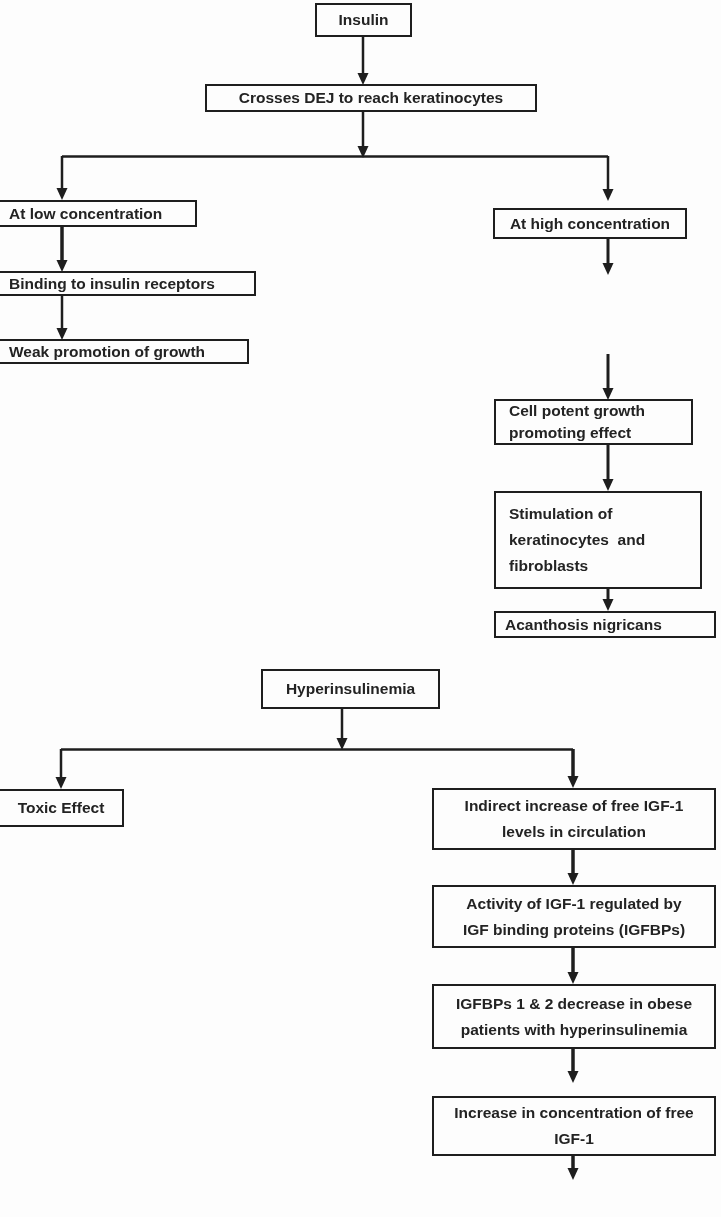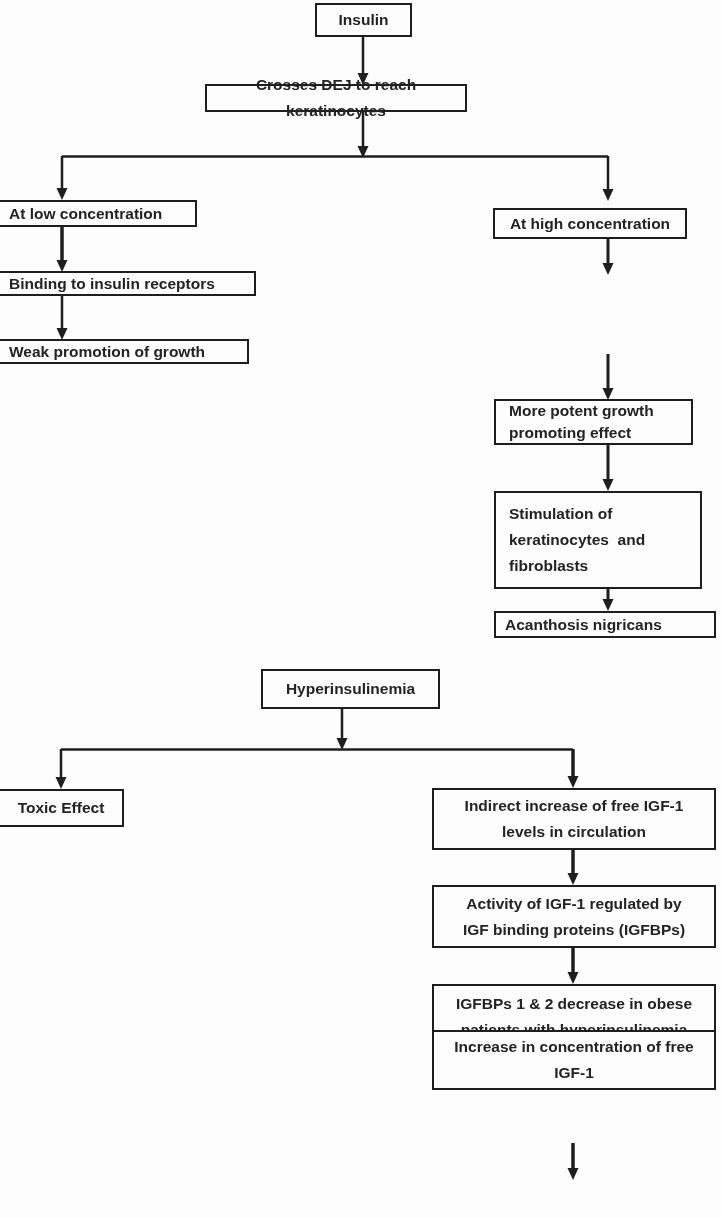--- a/index.html
+++ b/index.html
@@ -67,32 +67,32 @@
       <polygon points="573,984 567.5,972 578.5,972" stroke="none"></polygon>
       <line x1="573" y1="1049" x2="573" y2="1074" stroke-width="3.5"></line>
       <polygon points="573,1083 567.5,1071 578.5,1071" stroke="none"></polygon>
       <line x1="573" y1="1143" x2="573" y2="1171" stroke-width="3.5"></line>
       <polygon points="573,1180 567.5,1168 578.5,1168" stroke="none"></polygon>
     </g>
   </svg>
 
   <div class="node center" style="left:315px;top:3px;width:97px;height:34px">Insulin</div>
 
-  <div class="node center" style="left:205px;top:84px;width:262px;height:28px">Crosses DEJ to reach keratinocytes</div>
+  <div class="node center" style="left:205px;top:84px;width:332px;height:28px">Crosses DEJ to reach keratinocytes</div>
 
   <div class="node left" style="left:-2px;top:200px;width:199px;height:27px">At low concentration</div>
 
   <div class="node left" style="left:-2px;top:271px;width:258px;height:25px">Binding to insulin receptors</div>
 
   <div class="node left" style="left:-2px;top:339px;width:251px;height:25px">Weak promotion of growth</div>
 
   <div class="node center" style="left:493px;top:208px;width:194px;height:31px">At high concentration</div>
 
 
-  <div class="node left pad13 lh22" style="left:494px;top:399px;width:199px;height:46px">More potent growth
+  <div class="node left pad13 lh22" style="left:494px;top:399px;width:199px;height:46px">Cell potent growth
 promoting effect</div>
 
   <div class="node left pad13" style="left:494px;top:491px;width:208px;height:98px">Stimulation of
 keratinocytes  and
 fibroblasts</div>
 
   <div class="node left" style="left:494px;top:611px;width:222px;height:27px">Acanthosis nigricans</div>
 
   <div class="node center" style="left:261px;top:669px;width:179px;height:40px">Hyperinsulinemia</div>
 
@@ -100,17 +100,17 @@
 
   <div class="node center" style="left:432px;top:788px;width:284px;height:62px">Indirect increase of free IGF-1
 levels in circulation</div>
 
   <div class="node center" style="left:432px;top:885px;width:284px;height:63px">Activity of IGF-1 regulated by
 IGF binding proteins (IGFBPs)</div>
 
   <div class="node center" style="left:432px;top:984px;width:284px;height:65px">IGFBPs 1 &amp; 2 decrease in obese
 patients with hyperinsulinemia</div>
 
-  <div class="node center" style="left:432px;top:1030px;width:284px;height:60px">Increase in concentration of free
+  <div class="node center" style="left:432px;top:1096px;width:284px;height:60px">Increase in concentration of free
 IGF-1</div>
 
 
 </div>
 
 </body></html>

